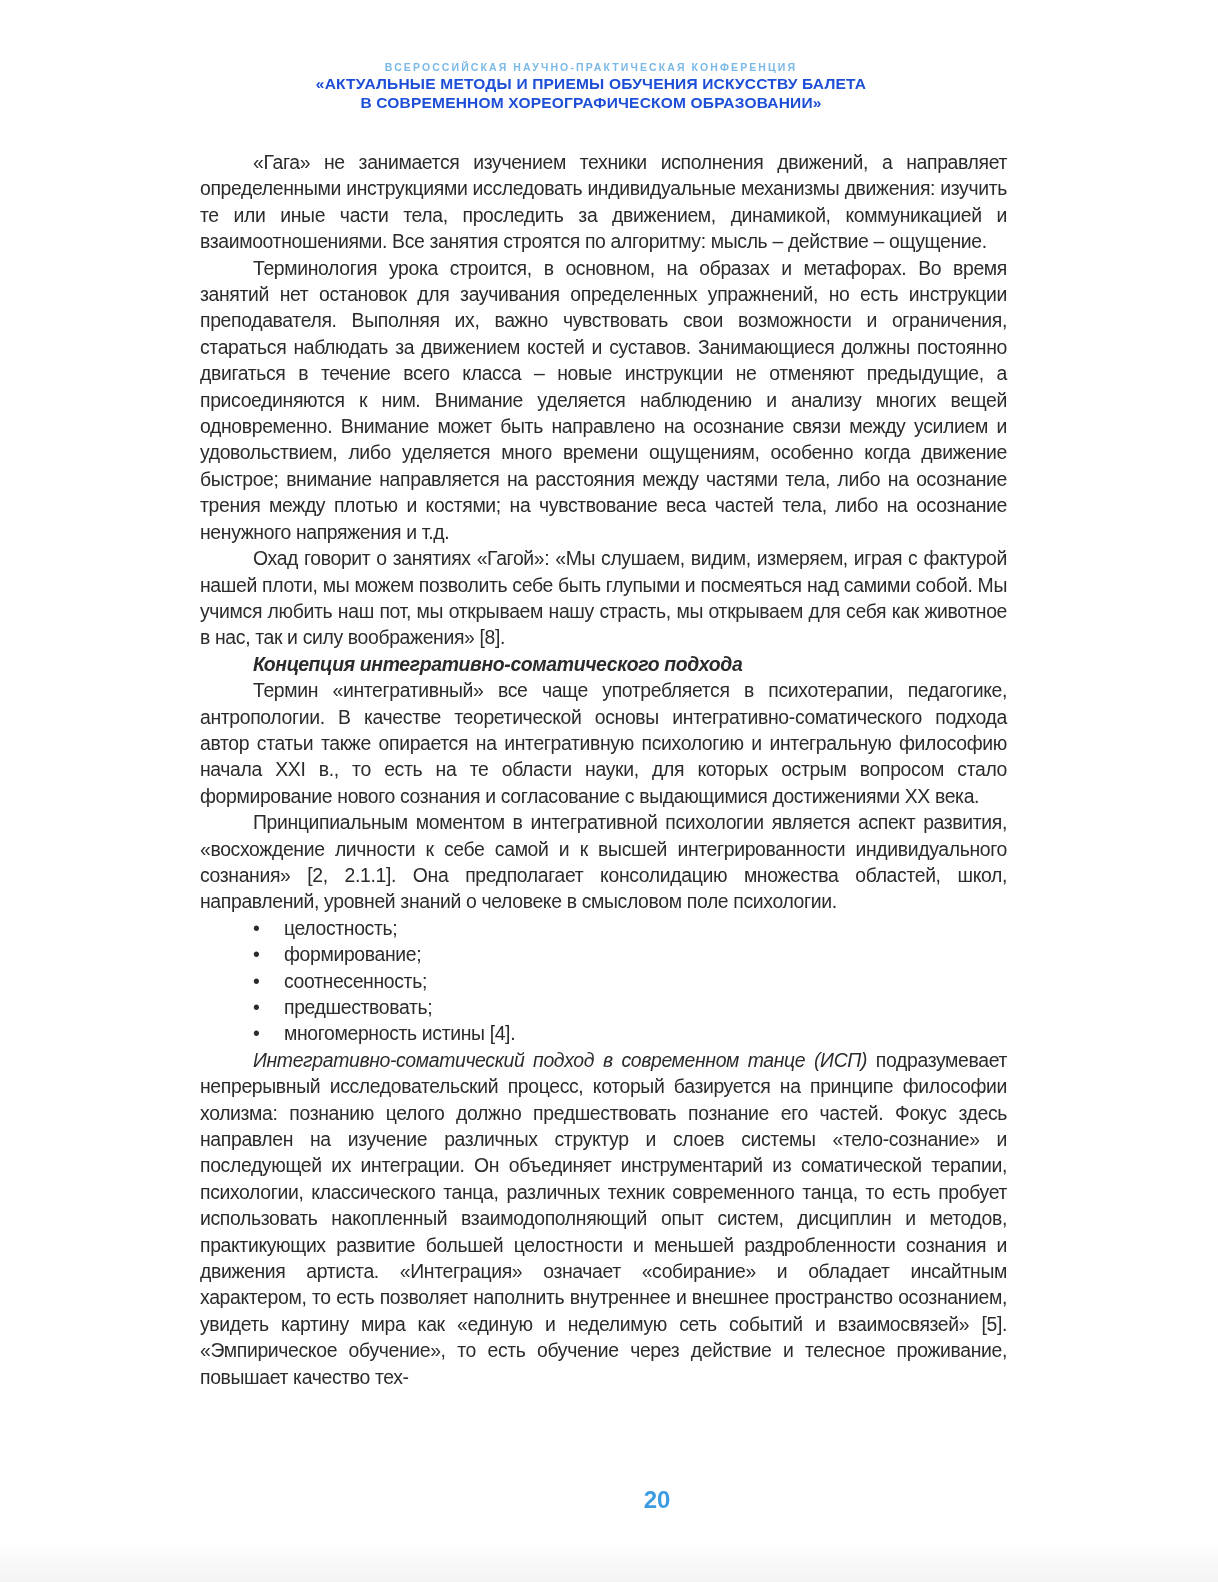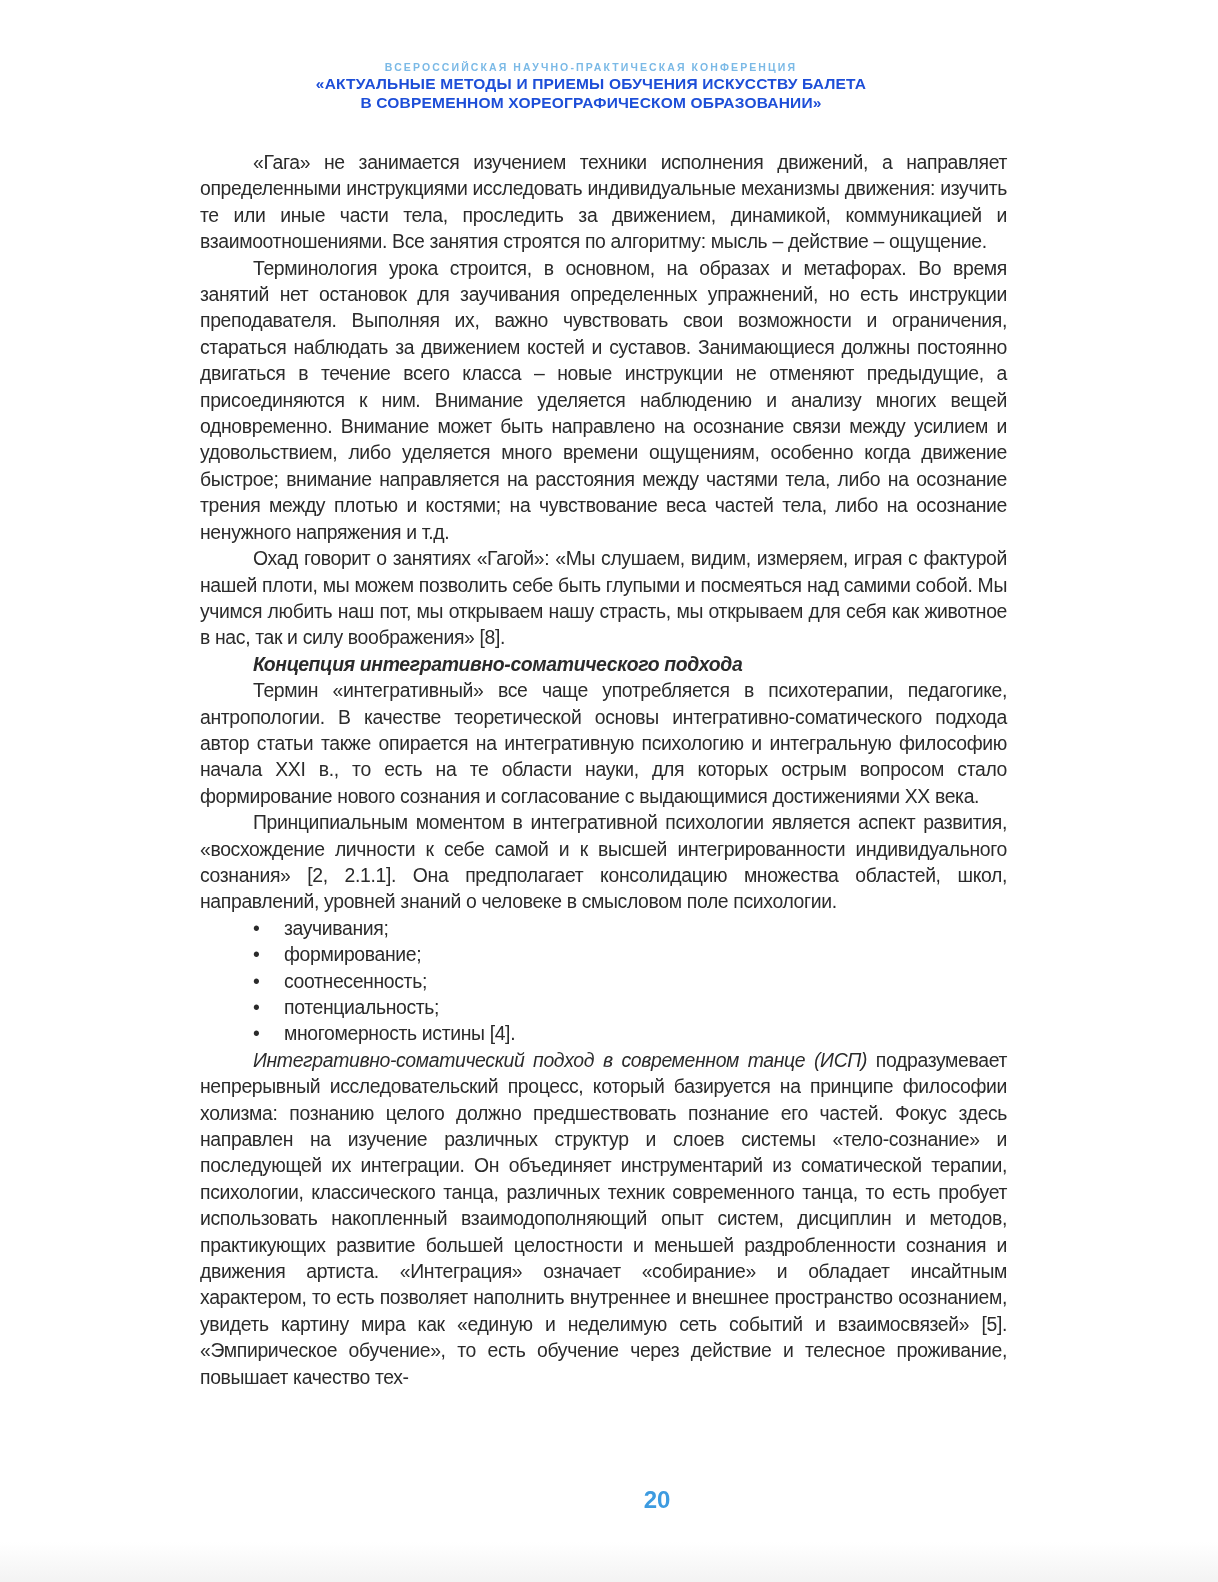--- a/index.html
+++ b/index.html
@@ -98,23 +98,23 @@
 </div>
 
 <div class="content">
   <p class="indent">«Гага» не занимается изучением техники исполнения движений, а направляет определенными инструкциями исследовать индивидуальные механизмы движения: изучить те или иные части тела, проследить за движением, динамикой, коммуникацией и взаимоотношениями. Все занятия строятся по алгоритму: мысль – действие – ощущение.</p>
   <p class="indent">Терминология урока строится, в основном, на образах и метафорах. Во время занятий нет остановок для заучивания определенных упражнений, но есть инструкции преподавателя. Выполняя их, важно чувствовать свои возможности и ограничения, стараться наблюдать за движением костей и суставов. Занимающиеся должны постоянно двигаться в течение всего класса – новые инструкции не отменяют предыдущие, а присоединяются к ним. Внимание уделяется наблюдению и анализу многих вещей одновременно. Внимание может быть направлено на осознание связи между усилием и удовольствием, либо уделяется много времени ощущениям, особенно когда движение быстрое; внимание направляется на расстояния между частями тела, либо на осознание трения между плотью и костями; на чувствование веса частей тела, либо на осознание ненужного напряжения и т.д.</p>
   <p class="indent">Охад говорит о занятиях «Гагой»: «Мы слушаем, видим, измеряем, играя с фактурой нашей плоти, мы можем позволить себе быть глупыми и посмеяться над самими собой. Мы учимся любить наш пот, мы открываем нашу страсть, мы открываем для себя как животное в нас, так и силу воображения» [8].</p>
   <div class="subheading">Концепция интегративно-соматического подхода</div>
   <p class="indent">Термин «интегративный» все чаще употребляется в психотерапии, педагогике, антропологии. В качестве теоретической основы интегративно-соматического подхода автор статьи также опирается на интегративную психологию и интегральную философию начала XXI в., то есть на те области науки, для которых острым вопросом стало формирование нового сознания и согласование с выдающимися достижениями XX века.</p>
   <p class="indent">Принципиальным моментом в интегративной психологии является аспект развития, «восхождение личности к себе самой и к высшей интегрированности индивидуального сознания» [2, 2.1.1]. Она предполагает консолидацию множества областей, школ, направлений, уровней знаний о человеке в смысловом поле психологии.</p>
   <ul>
-    <li><span class="bullet">•</span><span>заучивания;</span></li>
+    <li><span class="bullet">•</span><span>целостность;</span></li>
     <li><span class="bullet">•</span><span>формирование;</span></li>
     <li><span class="bullet">•</span><span>соотнесенность;</span></li>
-    <li><span class="bullet">•</span><span>потенциальность;</span></li>
+    <li><span class="bullet">•</span><span>предшествовать;</span></li>
     <li><span class="bullet">•</span><span>многомерность истины [4].</span></li>
   </ul>
   <p class="indent"><em>Интегративно-соматический подход в современном танце (ИСП)</em><span> подразумевает непрерывный исследовательский процесс, который базируется на принципе философии холизма: познанию целого должно предшествовать познание его частей. Фокус здесь направлен на изучение различных структур и слоев системы «тело-сознание» и последующей их интеграции. Он объединяет инструментарий из соматической терапии, психологии, классического танца, различных техник современного танца, то есть пробует использовать накопленный взаимодополняющий опыт систем, дисциплин и методов, практикующих развитие большей целостности и меньшей раздробленности сознания и движения артиста. «Интеграция» означает «собирание» и обладает инсайтным характером, то есть позволяет наполнить внутреннее и внешнее пространство осознанием, увидеть картину мира как «единую и неделимую сеть событий и взаимосвязей» [5]. «Эмпирическое обучение», то есть обучение через действие и телесное проживание, повышает качество тех-</span></p>
 </div>
 
 <div class="page-number">20</div>
 <div class="bottom-fade"></div>
 
 </body></html>

